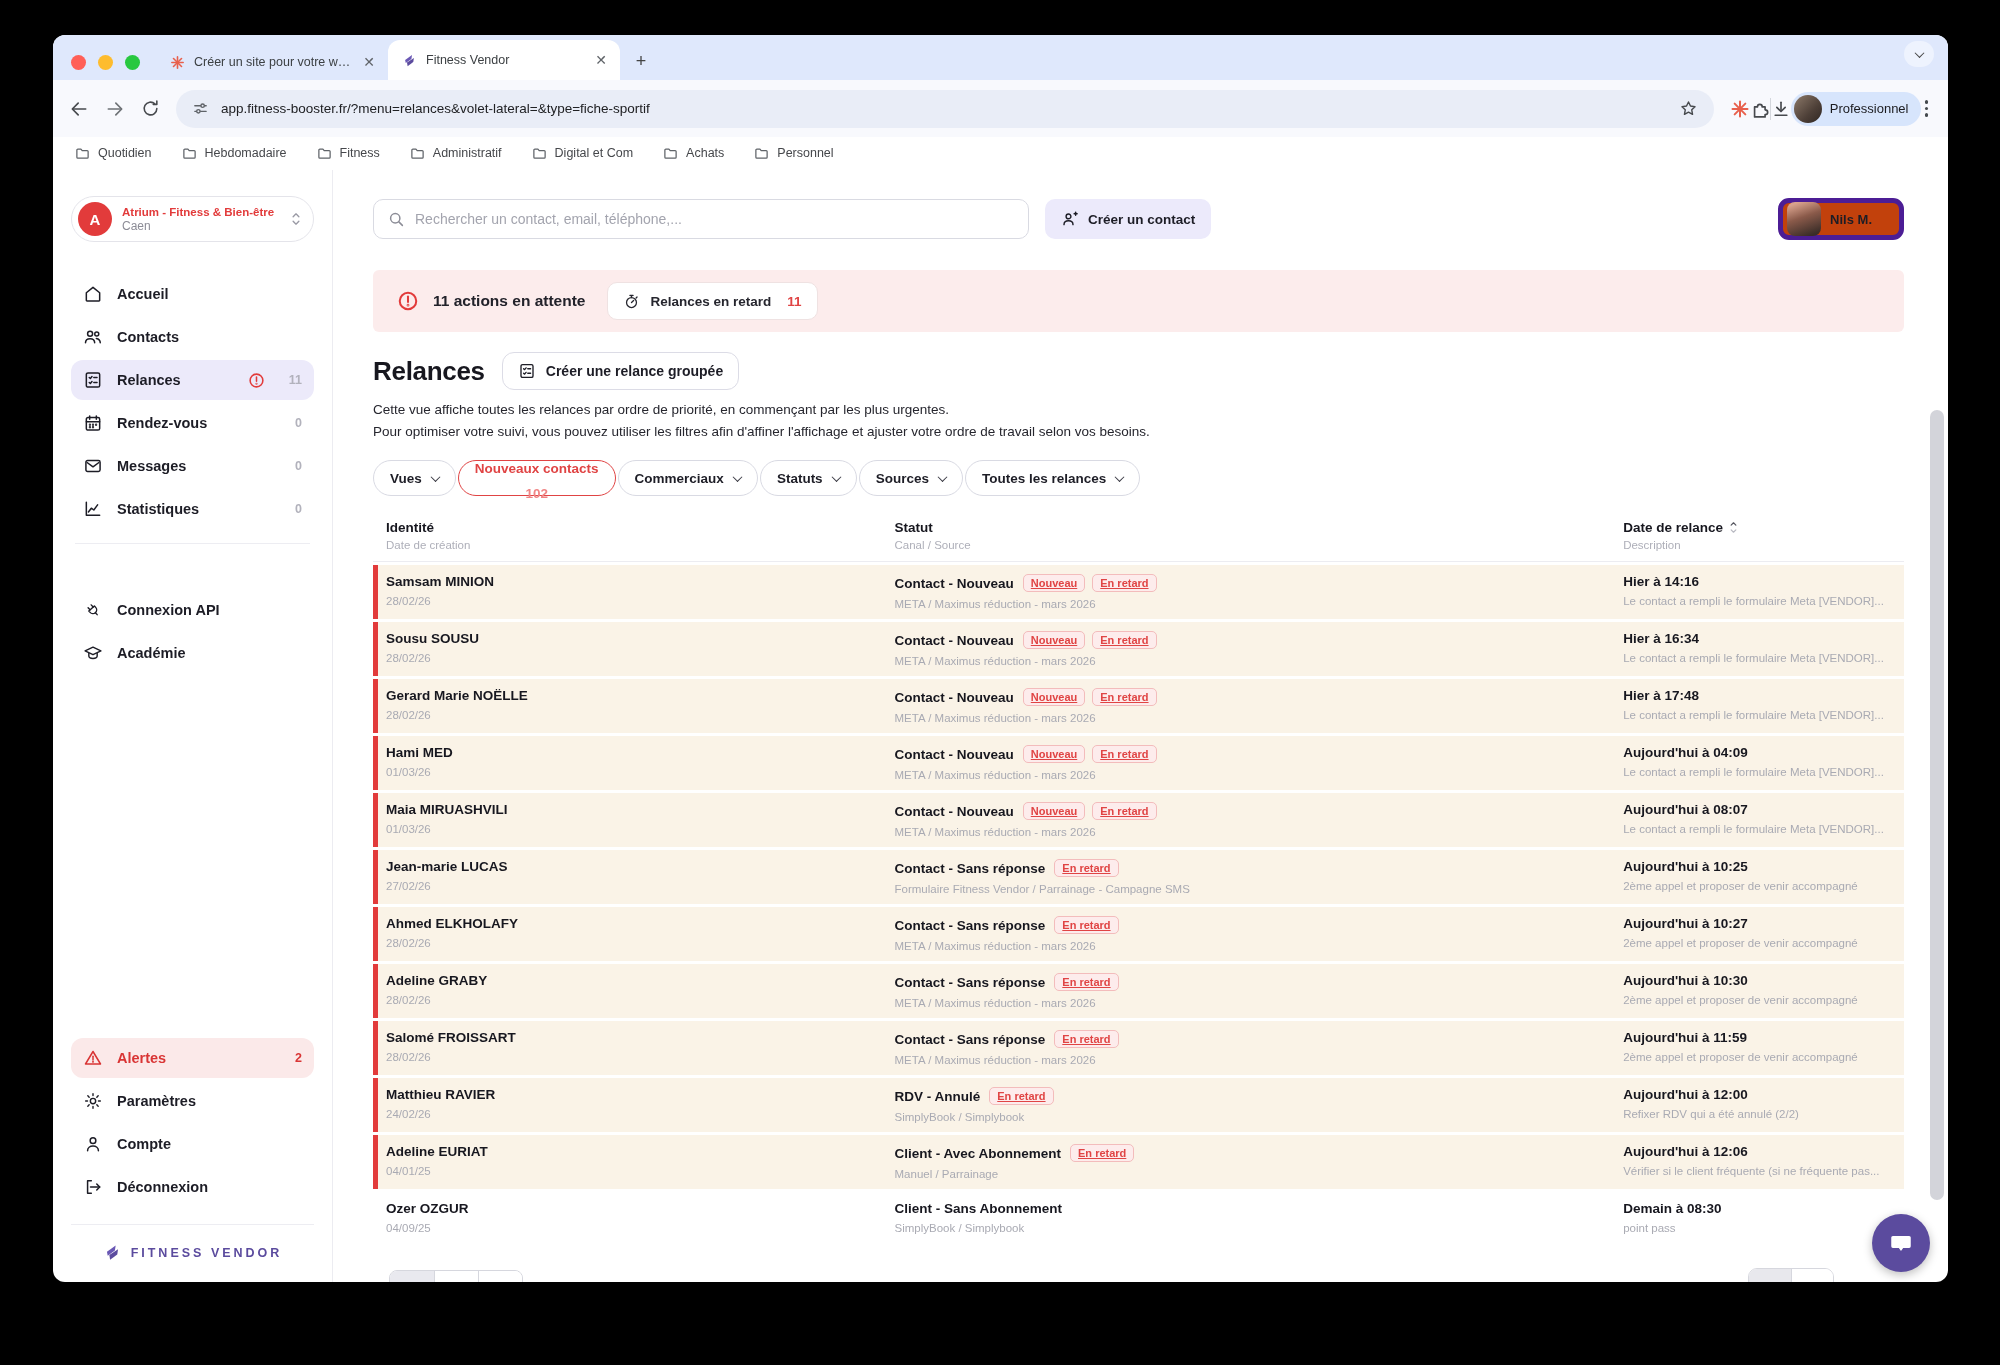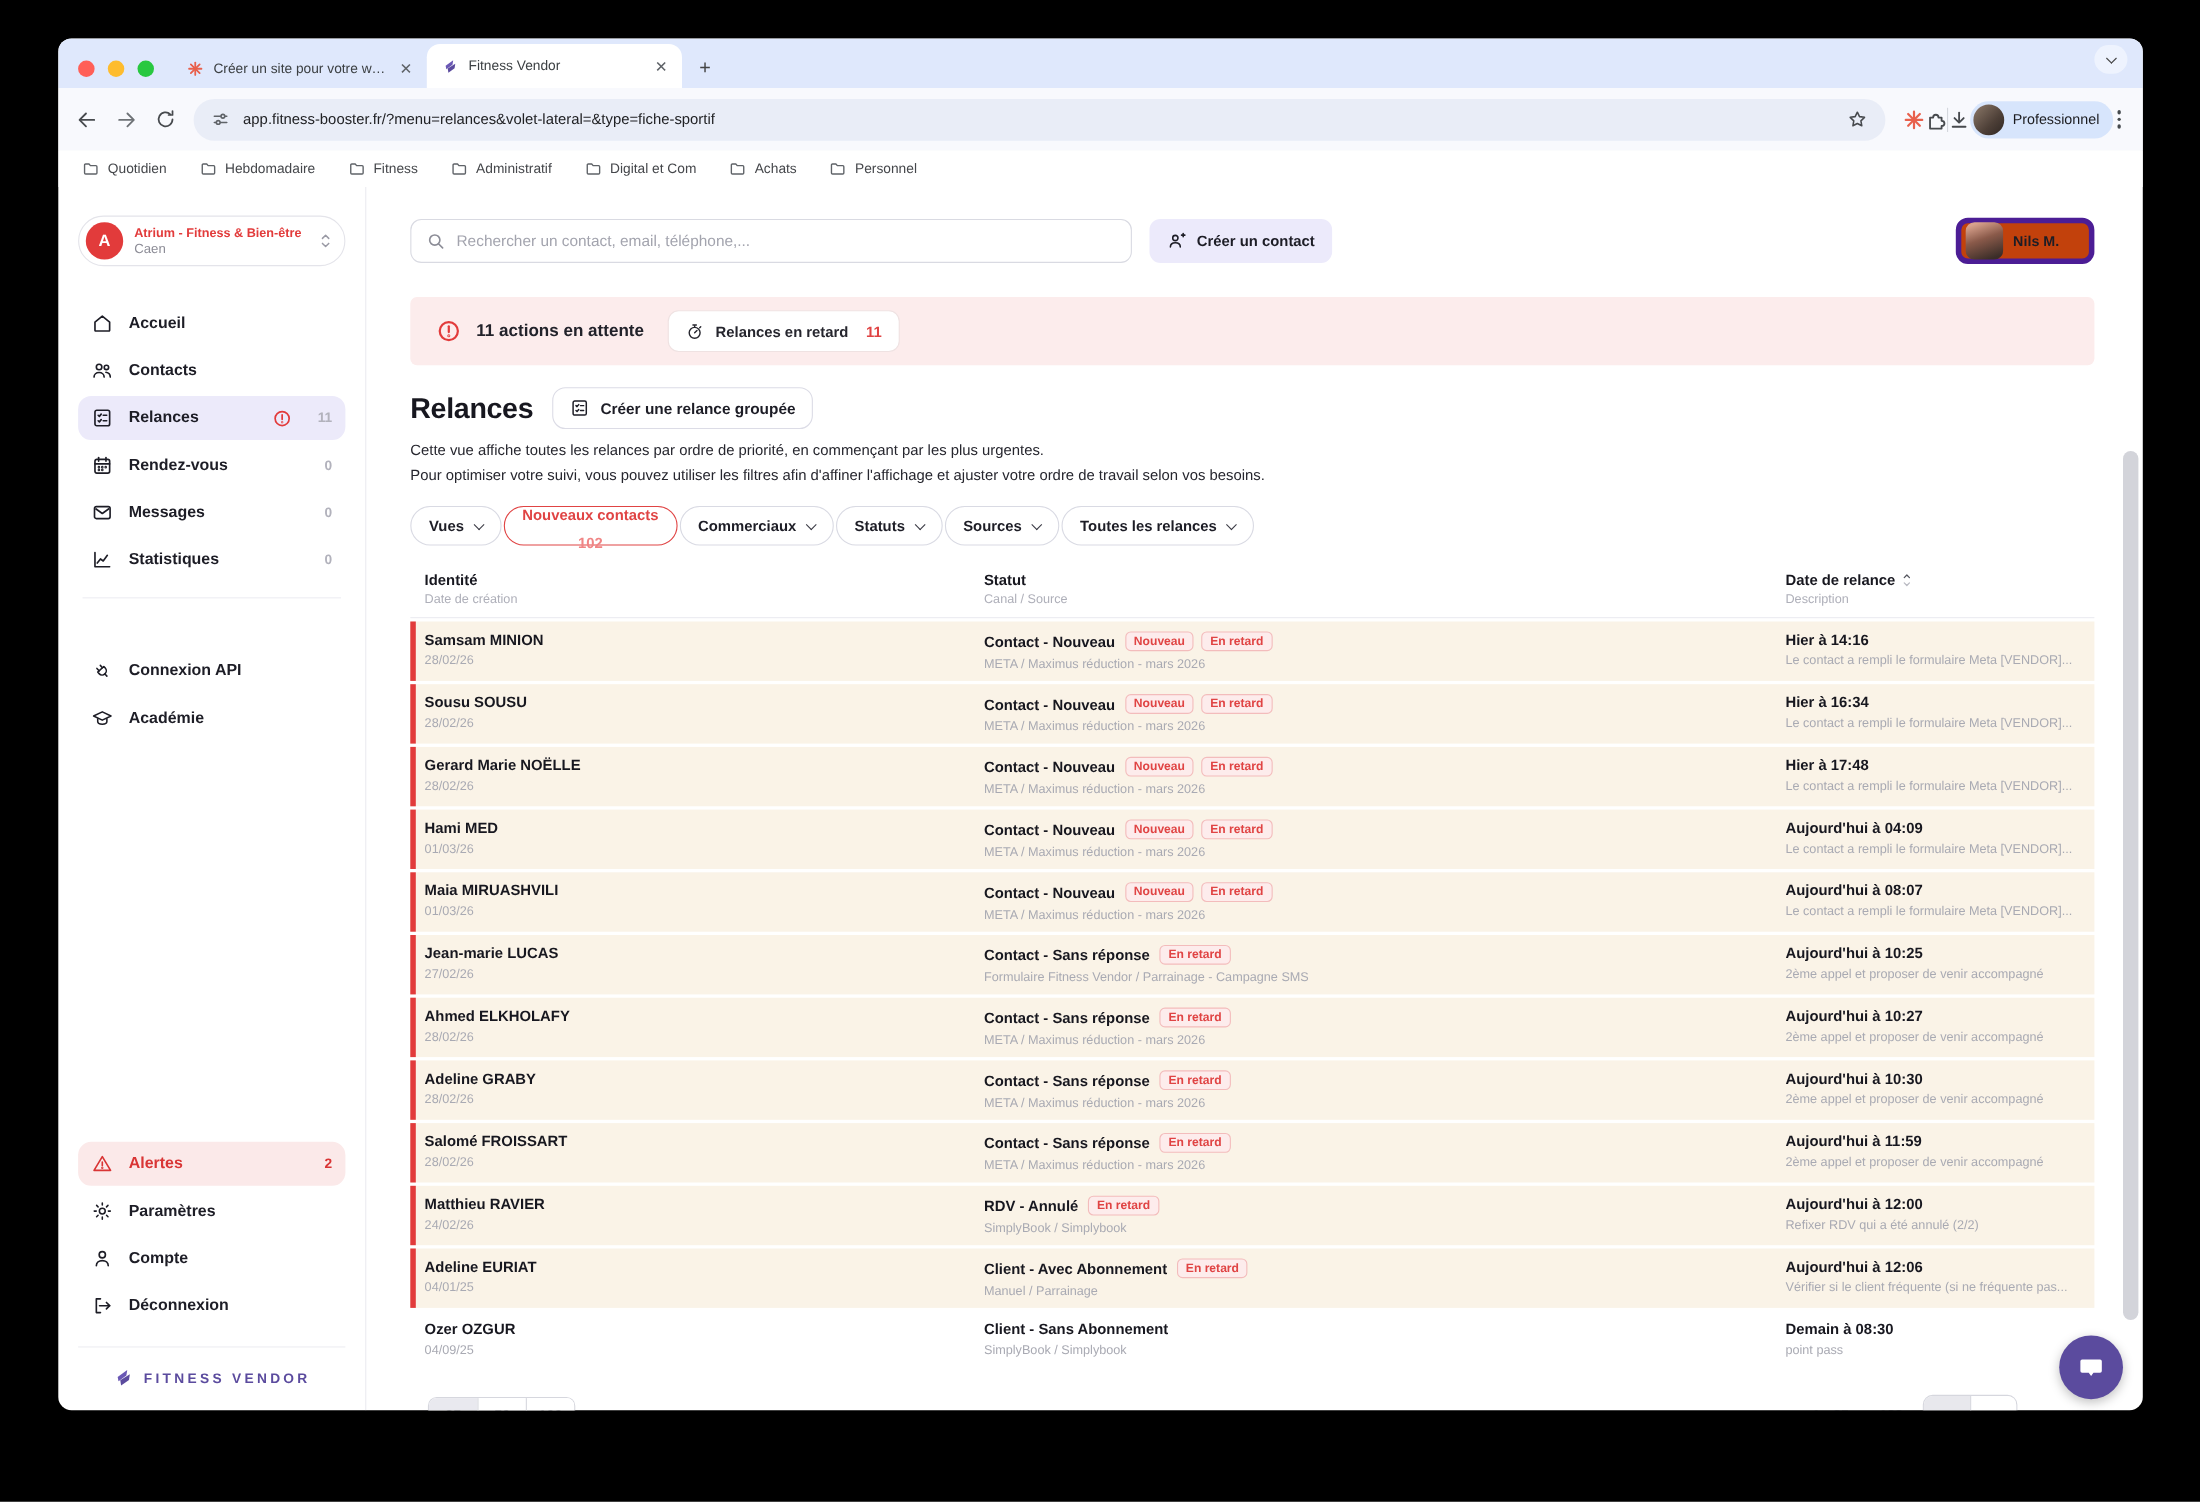--- a/index.html
+++ b/index.html
@@ -87,21 +87,21 @@
   .table-head { margin-top:24px; padding:0 0 10px 13px; border-bottom:1px solid #ececf1; }
   .col-title { font-size:13.5px; font-weight:700; color:#17171f; display:flex; align-items:center; gap:5px; }
   .col-sub { margin-top:4px; font-size:11.5px; color:#aeafb9; }
 
   .rows { display:flex; flex-direction:column; }
   .rowi { min-height:54px; margin-top:3px; padding:9px 0 9px 13px; position:relative; background:#fff; }
   .rowi.overdue { background:#faf3e7; }
   .rowi.overdue::before { content:""; position:absolute; left:0; top:0; bottom:0; width:5px; background:#e23b3b; }
   .cell-main { font-size:13.5px; font-weight:700; color:#17171f; display:flex; align-items:center; gap:9px; flex-wrap:wrap; }
   .cell-sub { margin-top:6px; font-size:11.5px; color:#a9aab3; white-space:nowrap; overflow:hidden; text-overflow:ellipsis; padding-right:14px; }
-  .badge { font-size:11px; font-weight:700; color:#e04444; background:#fdecec; border:1px solid #f3bcbc; border-radius:5px; padding:2px 7px; white-space:nowrap; }
+  .badge { font-size:11px; font-weight:700; color:#e04444; background:#fdecec; border:1px solid #f3bcbc; border-radius:5px; padding:2px 7px; white-space:nowrap;text-decoration:underline; }
 
   .table-footer { display:flex; align-items:center; margin-top:22px; padding-left:16px; padding-right:70px; }
   .size-group { display:flex; border:1px solid #d6d7de; border-radius:8px; overflow:hidden; background:#fff; }
   .size { width:44px; height:30px; display:flex; align-items:center; justify-content:center; font-size:13px; font-weight:600; color:#1d1d26; border-left:1px solid #d6d7de; background:#fff; }
   .size:first-child { border-left:none; }
   .size.selected { background:#e9e9ef; }
   .range { margin-left:auto; font-size:13px; font-weight:700; color:#17171f; }
   .page-btns { display:flex; margin-left:18px; border:1px solid #d6d7de; border-radius:9px; overflow:hidden; }
   .pbtn { width:42px; height:34px; display:flex; align-items:center; justify-content:center; font-size:16px; }
   .pbtn.prev { background:#e8e8ed; color:#b9b9c2; }

